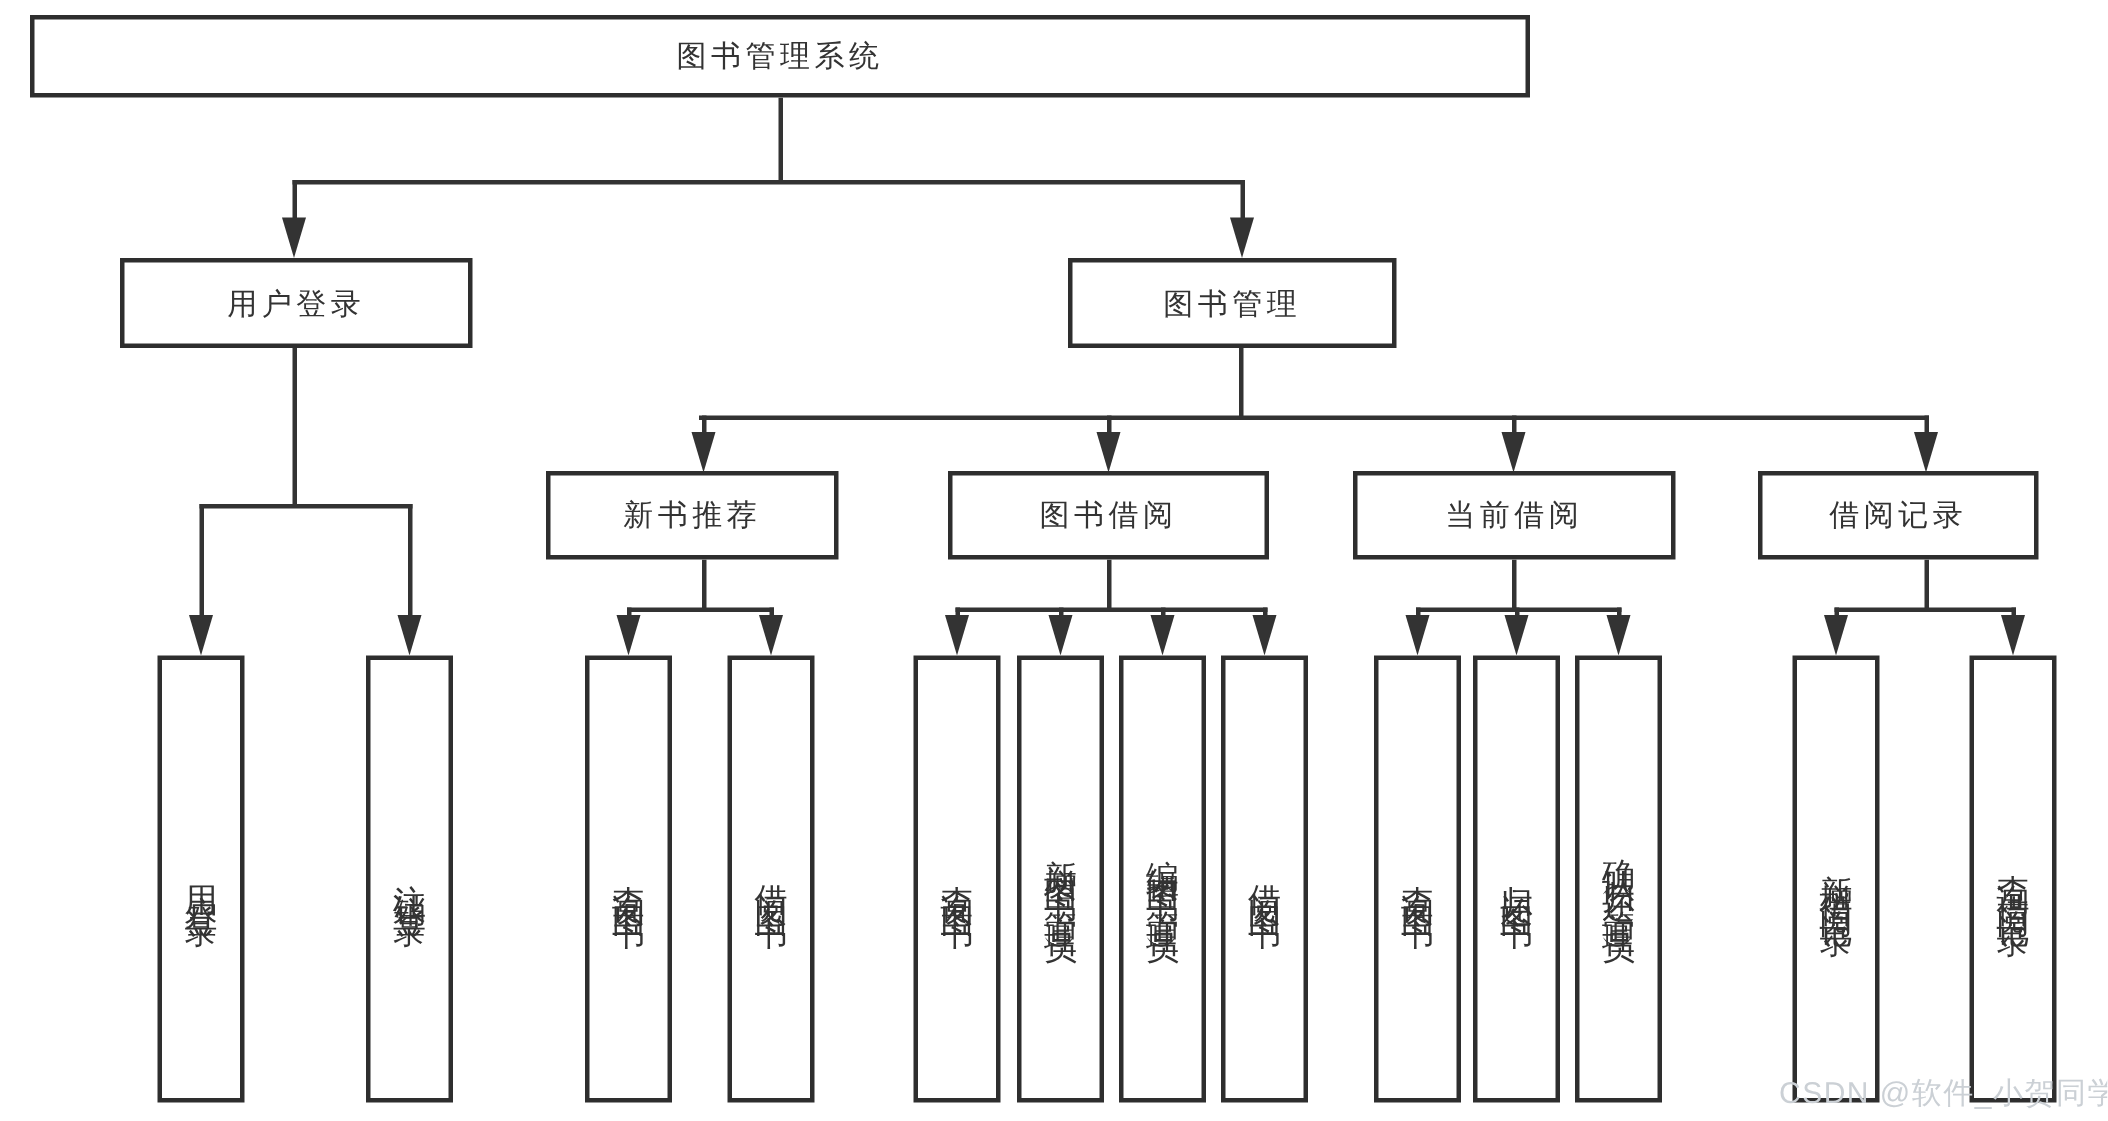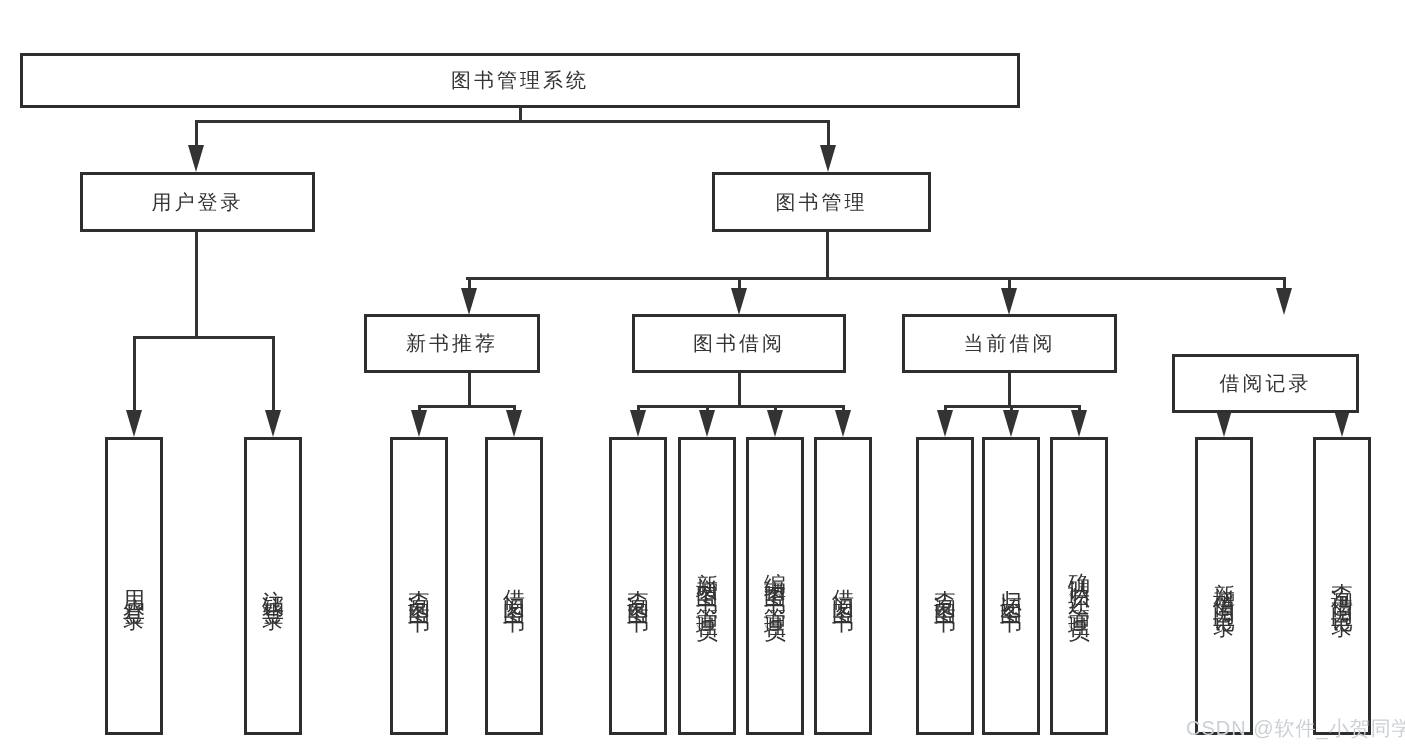--- a/index.html
+++ b/index.html
@@ -54,29 +54,29 @@
     color: #cbd0d5;
     z-index: 6;
     white-space: nowrap;
   }
 </style>
 </head>
 <body>
 
 <div class="canvas">
 
-  <div class="node h-node" style="left:20px; top:10px; width:1000px; height:55px;margin-top:43px;">图书管理系统</div>
+  <div class="node h-node" style="left:20px; top:10px; width:1000px; height:55px;">图书管理系统</div>
 
   <div class="node h-node" style="left:80px; top:172px; width:235px; height:60px;">用户登录</div>
   <div class="node h-node" style="left:712px; top:172px; width:219px; height:60px;">图书管理</div>
 
-  <div class="node h-node" style="left:364px; top:314px; width:176px; height:59px;">新书推荐</div>
+  <div class="node h-node" style="left:364px; top:314px; width:195px; height:59px;">新书推荐</div>
   <div class="node h-node" style="left:902px; top:314px; width:215px; height:59px;">当前借阅</div>
   <div class="node h-node" style="left:632px; top:314px; width:214px; height:59px;">图书借阅</div>
-  <div class="node h-node" style="left:1172px; top:314px; width:187px; height:59px;margin-top:40px;">借阅记录</div>
+  <div class="node h-node" style="left:1172px; top:314px; width:187px; height:59px;">借阅记录</div>
 
   <div class="node leaf-node" style="left:105px;">
     <span class="vtext">用户登录</span>
   </div>
   <div class="node leaf-node" style="left:244px;">
     <span class="vtext">注销登录</span>
   </div>
 
   <div class="node leaf-node" style="left:390px;">
     <span class="vtext">查询图书</span>

